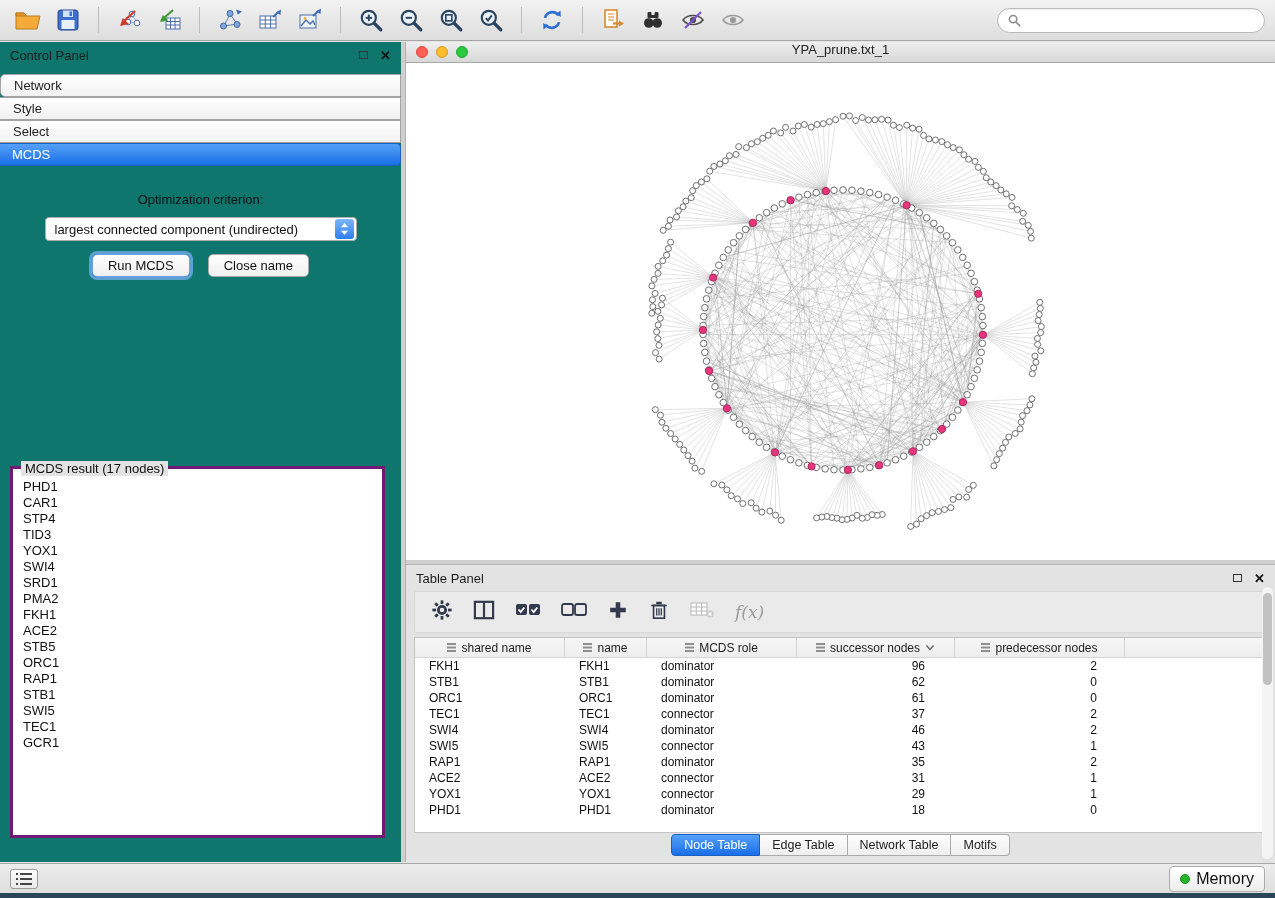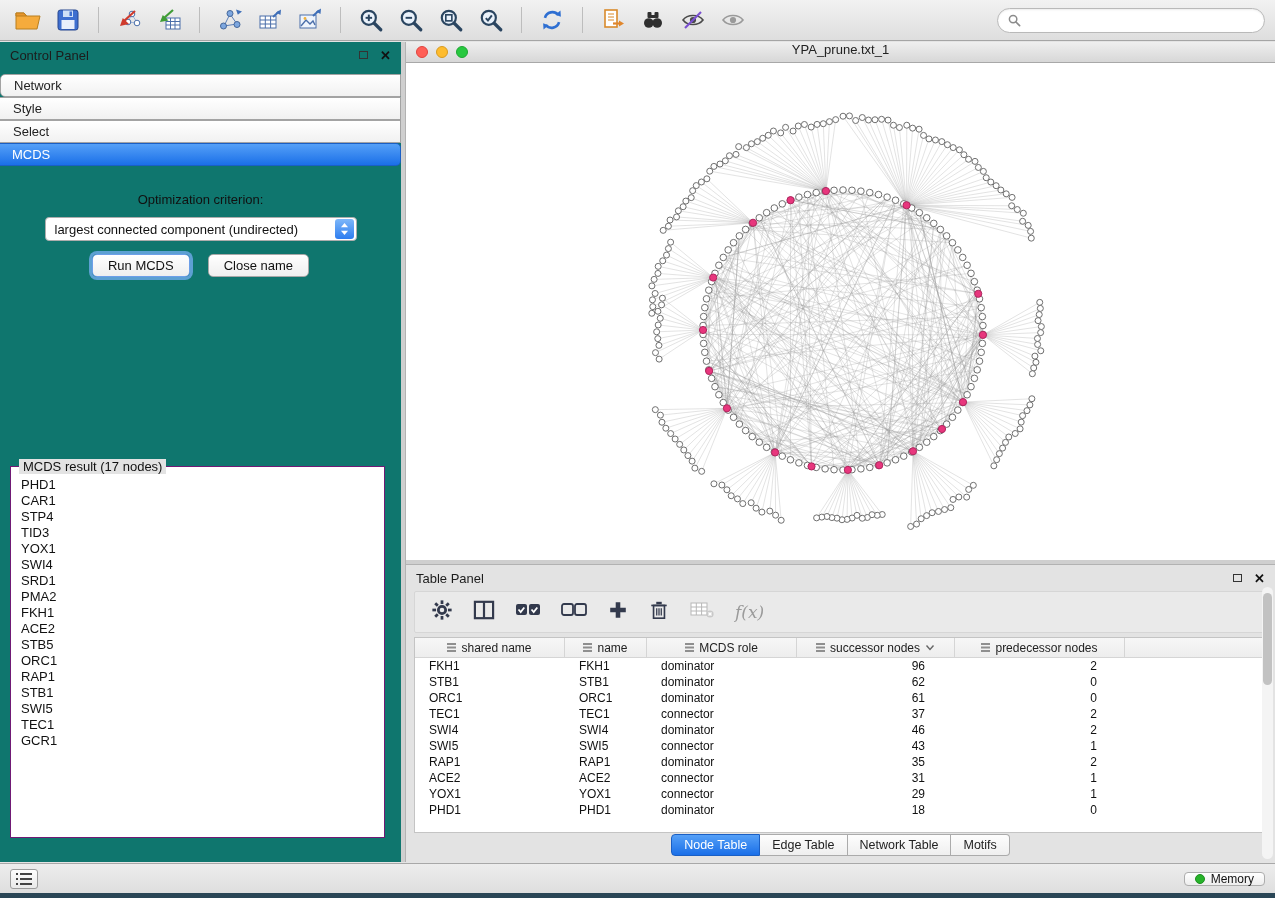--- a/index.html
+++ b/index.html
@@ -64,21 +64,21 @@
   }
   .btn-row { display:flex; justify-content:center; gap:18px; margin-top:13px; }
   .btn {
     font-size:13px; color:#111; padding:3px 15px;
     background:linear-gradient(#ffffff,#efefef);
     border:1px solid #a8a8a8; border-radius:5px;
   }
   .btn.focused { box-shadow:0 0 0 3px rgba(120,175,245,.75); border-color:#6d9fe8; }
   .groupbox {
     position:absolute; left:10px; right:16px; top:424px; bottom:24px;
-    background:#fff; border:1px solid #701a75;
+    background:#fff; border:3px solid #701a75;
   }
   .groupbox-title {
     position:absolute; top:-8px; left:8px; background:#e3e3e3;
     padding:0 4px; font-size:13px; color:#111;
   }
   .mcds-list { position:absolute; inset:10px 4px 4px 10px; overflow:hidden; }
   .mcds-item { font-size:13px; line-height:16px; color:#111; }
 
   
   .vsplit { position:absolute; left:401px; top:0; width:5px; bottom:0; background:#cfcfcf; border-right:1px solid #b2b2b2; }
@@ -142,23 +142,23 @@
     position:absolute; left:0; right:0; bottom:0; height:30px;
     background:linear-gradient(#ededed,#dedede); border-top:1px solid #a8a8a8;
     display:flex; align-items:center; padding:0 10px;
   }
   .hamburger {
     width:28px; height:20px; border:1px solid #9c9c9c; border-radius:3px;
     background:linear-gradient(#fdfdfd,#e9e9e9);
     display:flex; align-items:center; justify-content:center;
   }
   .membtn {
-    margin-left:auto; height:14px; padding:0 10px; display:flex; align-items:center; gap:6px;
+    margin-left:auto; height:26px; padding:0 10px; display:flex; align-items:center; gap:6px;
     border:1px solid #adadad; border-radius:4px; background:linear-gradient(#ffffff,#ededed);
-    font-size:12px; color:#111;
+    font-size:16px; color:#111;
   }
   .memdot { width:10px; height:10px; border-radius:50%; background:#27b32a; border:1px solid #1d8f20; }
 </style>
 </head>
 <body>
 
 <div class="window">
 
   <div class="toolbar">
     <div class="tbtn">

